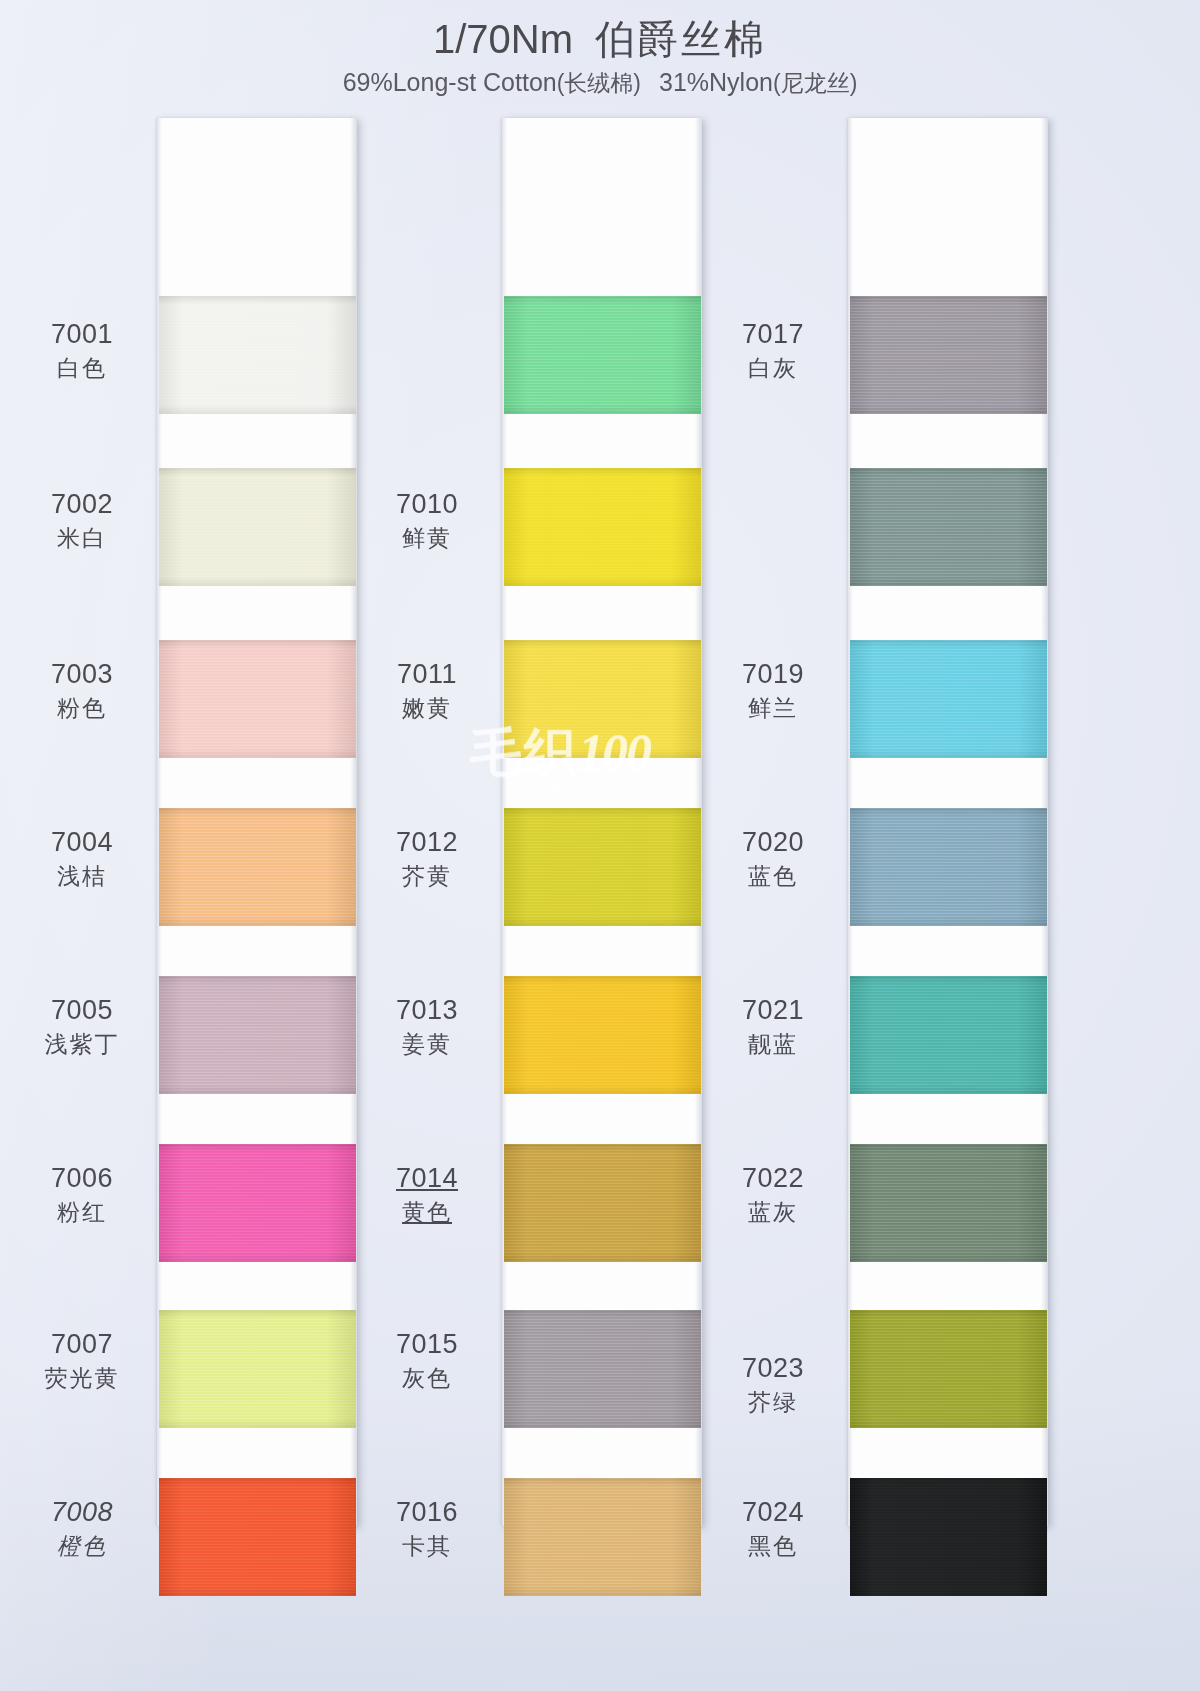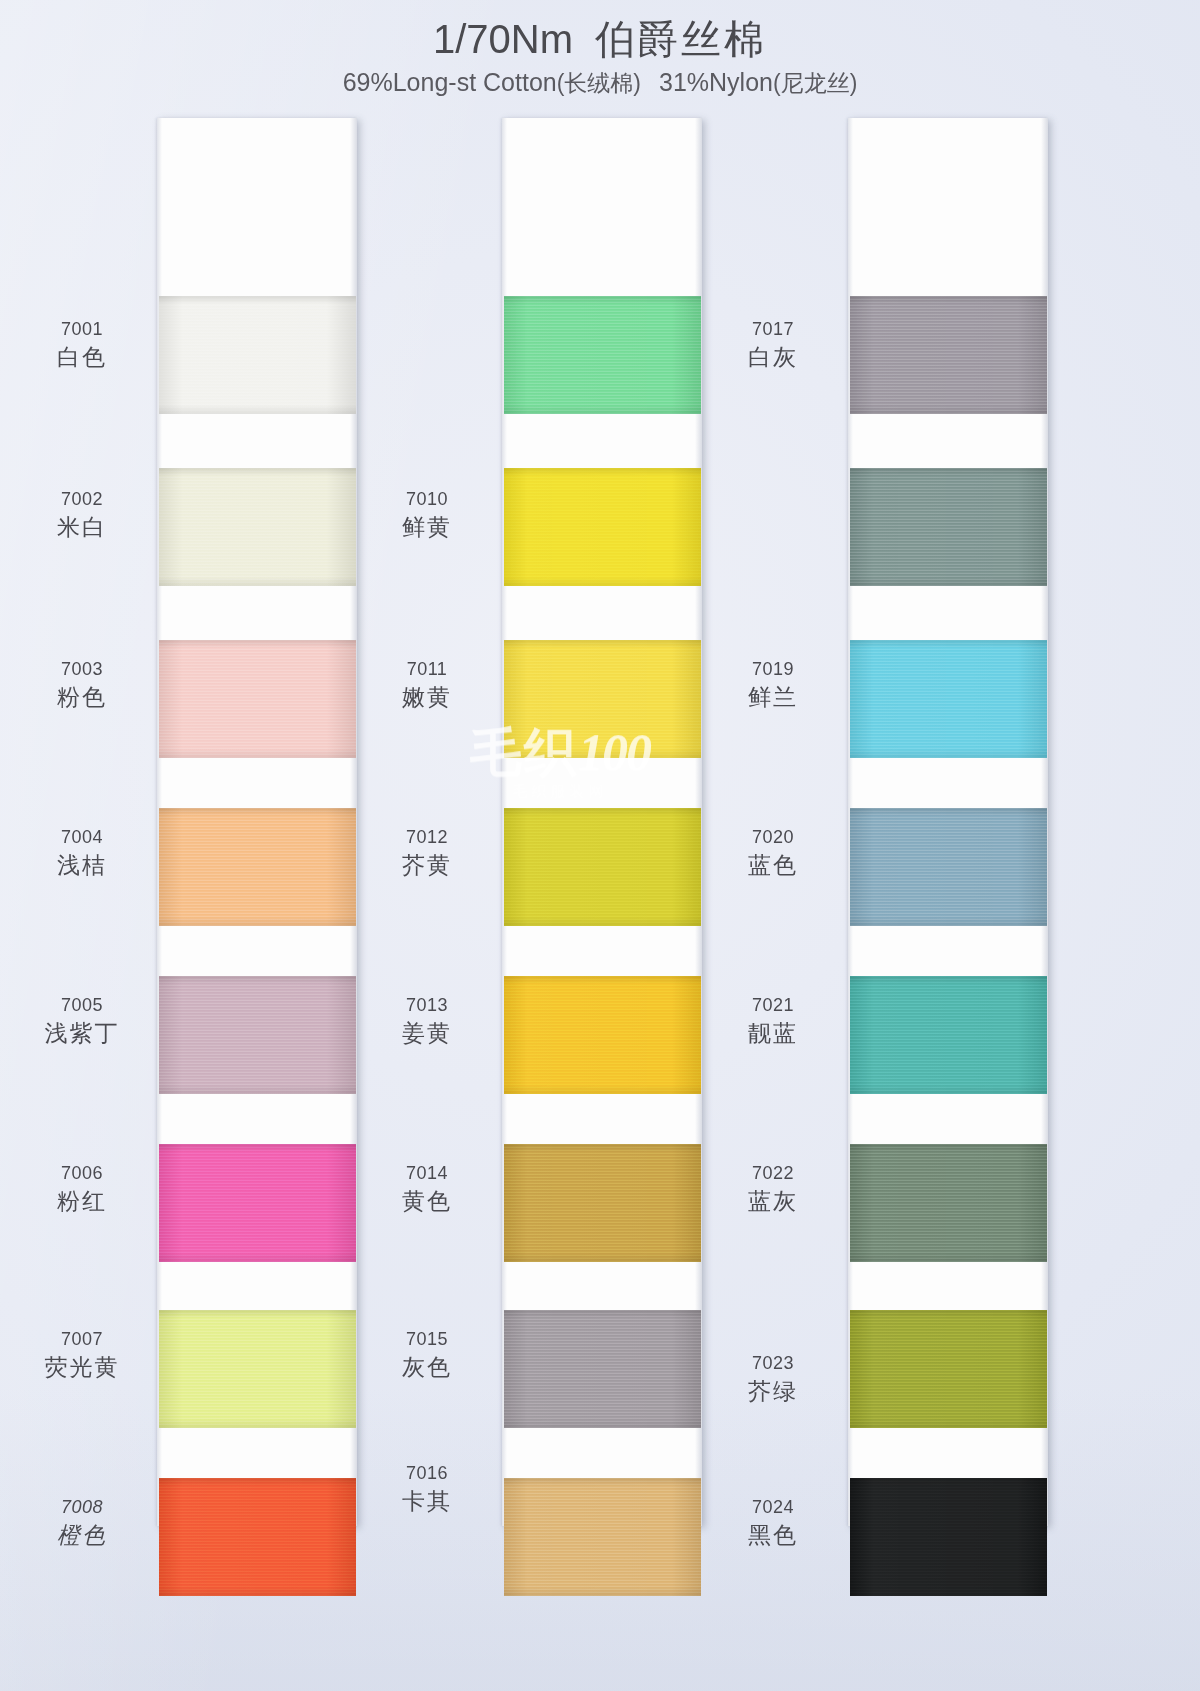--- a/index.html
+++ b/index.html
@@ -145,21 +145,21 @@
 
   
   .label {
     position: absolute;
     width: 150px;
     text-align: center;
     color: #4a4a50;
     line-height: 1.25;
   }
   .label .code {
-    font-size: 18px;
+    font-size: 27px;
     letter-spacing: 0.5px;
     white-space: nowrap;
   }
   .label .name {
     font-size: 23px;
     letter-spacing: 2px;
     white-space: nowrap;
     margin-top: 2px;
   }
   .col-0 .label { left: -150px; }
@@ -327,39 +327,39 @@
       </div>
       <div class="label" style="top: 876px;">
         <div class="code">7013</div>
         <div class="name">姜黄</div>
       </div>
       <div class="swatch" title="7014 黄色" style="top: 1026px; height: 118px;">
         <div class="fill" style="background: rgb(201, 162, 67);"></div>
         <div class="threads"></div>
         <div class="shade"></div>
       </div>
-      <div class="label" style="top: 1044px;">
+      <div class="label" style="top: 1044px; text-decoration: underline;">
         <div class="code">7014</div>
         <div class="name">黄色</div>
       </div>
       <div class="swatch" title="7015 灰色" style="top: 1192px; height: 118px;">
         <div class="fill" style="background: rgb(160, 154, 160);"></div>
         <div class="threads"></div>
         <div class="shade"></div>
       </div>
       <div class="label" style="top: 1210px;">
         <div class="code">7015</div>
         <div class="name">灰色</div>
       </div>
       <div class="swatch" title="7016 卡其" style="top: 1360px; height: 118px;">
         <div class="fill" style="background: rgb(222, 180, 115);"></div>
         <div class="threads"></div>
         <div class="shade"></div>
       </div>
-      <div class="label" style="top: 1344px;">
+      <div class="label" style="top: 1378px;">
         <div class="code">7016</div>
         <div class="name">卡其</div>
       </div>
     </div>
     <div class="column col-2">
       <div class="strip"></div>
       <div class="swatch" title="7017 白灰" style="top: 178px; height: 118px;">
         <div class="fill" style="background: rgb(156, 151, 160);"></div>
         <div class="threads"></div>
         <div class="shade"></div>

